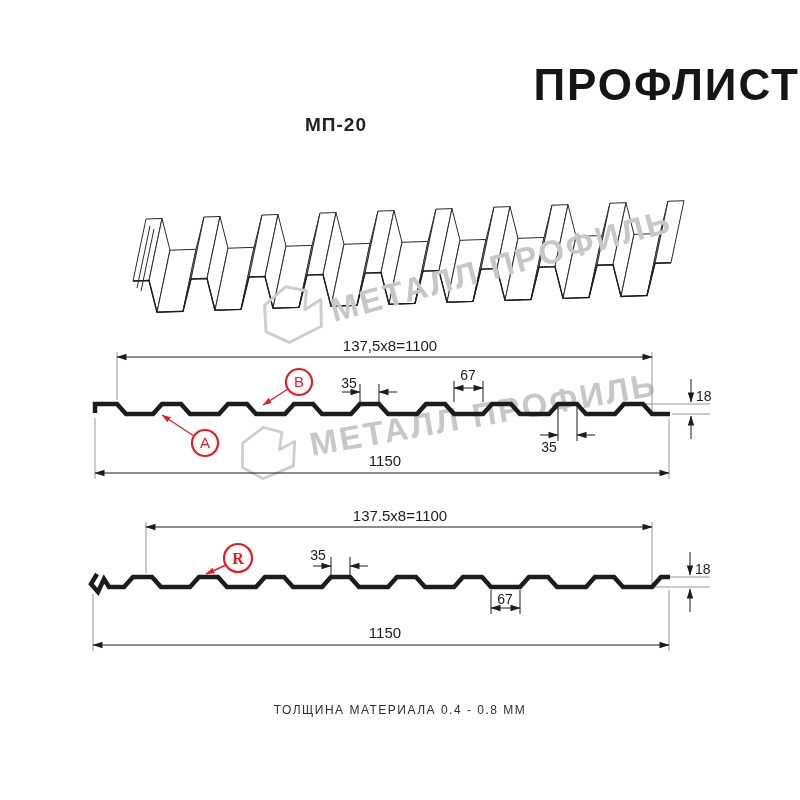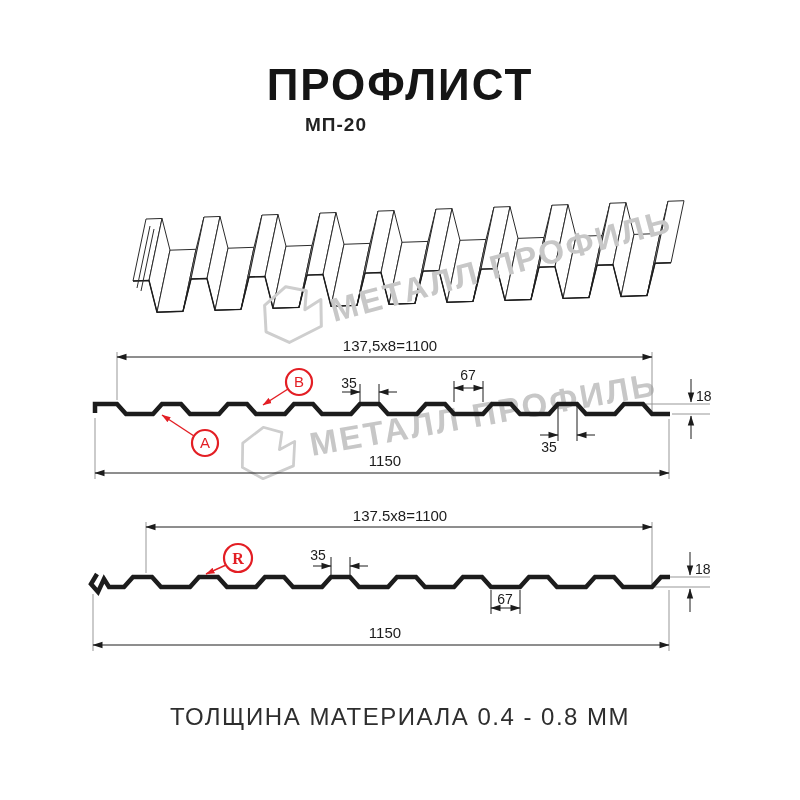--- a/index.html
+++ b/index.html
@@ -1,23 +1,23 @@
 <!DOCTYPE html>
 <html><head>
 <meta charset="utf-8">
 <style>
   html,body{margin:0;padding:0;background:#ffffff;}
   .page{position:relative;width:800px;height:800px;background:#fff;overflow:hidden;
         font-family:"Liberation Sans",sans-serif;}
-  .title{position:absolute;left:0;top:60px;width:800px;text-align:center;
+  .title{position:absolute;left:0;top:60px;width:800px;text-align:right;
          font-size:44px;font-weight:800;letter-spacing:2px;color:#151515;}
   .subtitle{position:absolute;left:0;top:114px;width:672px;text-align:center;
          font-size:19px;font-weight:600;letter-spacing:1px;color:#222;}
   .footer{position:absolute;left:0;top:703px;width:800px;text-align:center;
-         font-size:24px;font-weight:500;letter-spacing:1.5px;color:#2e2e2e;}
+         font-size:12px;font-weight:500;letter-spacing:1.5px;color:#2e2e2e;}
   svg text{font-family:"Liberation Sans",sans-serif;fill:#1c1c1c;}
   .dimtxt{font-size:14px;}
   .bigtxt{font-size:15px;}
   .redtxt{fill:#e31e24;font-size:15px;font-weight:500;}
   .rtxt{fill:#e31e24;font-size:16px;font-weight:600;font-family:"Liberation Serif",serif;}
   .wmtext{font-size:33px;font-weight:700;letter-spacing:2.5px;fill:#c7c7c7;}
   .profile{fill:none;stroke:#1c1c1c;stroke-width:4.5;stroke-linejoin:miter;}
   .dim{stroke:#1c1c1c;stroke-width:1;fill:none;}
   .ext{stroke:#979797;stroke-width:1;fill:none;}
   .leader{stroke:#e31e24;stroke-width:1.4;fill:none;}

